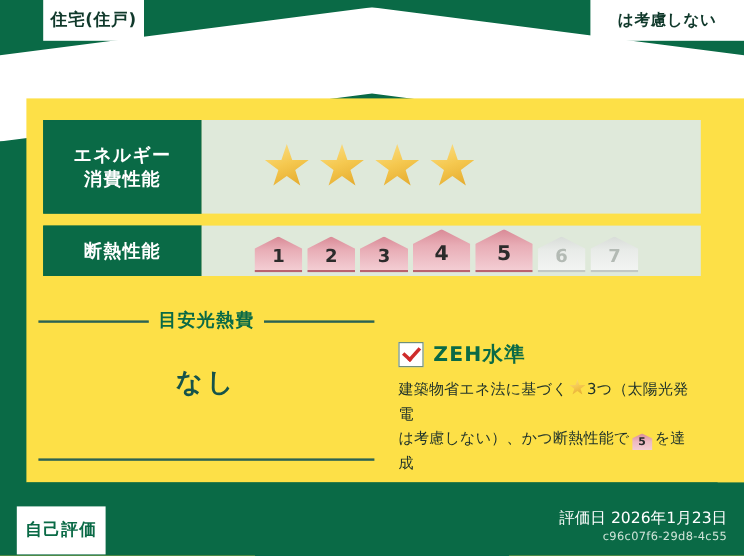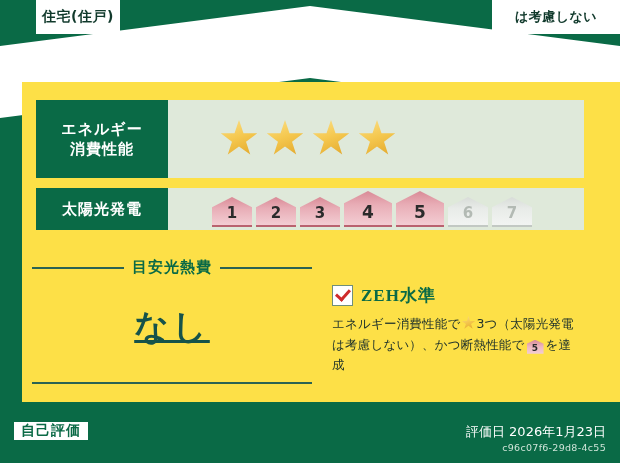--- a/index.html
+++ b/index.html
@@ -104,57 +104,57 @@
   #lower-right{flex:1;position:relative;padding:32px 16px 0 10px;box-sizing:border-box;}
 
   #cost-head{
     position:absolute;left:10px;top:6px;width:280px;
     display:flex;align-items:center;gap:8px;
   }
   #cost-head .rule{flex:1;height:2px;background:#2b6353;}
   #cost-head .txt{color:#0a6a46;font-weight:bold;font-size:15px;letter-spacing:1px;white-space:nowrap;}
   #cost-value{
     position:absolute;left:0;top:52px;width:300px;text-align:center;
-    color:#16534a;font-weight:bold;font-size:34px;letter-spacing:3px;text-decoration:underline;
+    color:#16534a;font-weight:bold;font-size:22px;letter-spacing:3px;
   }
   #cost-bottom-rule{position:absolute;left:10px;top:130px;width:280px;height:2px;background:#2b6353;}
 
   
   #zeh-head{display:flex;align-items:center;gap:8px;}
   .checkbox{
     width:19px;height:19px;border:1.5px solid #6f8f7a;background:#fff;
     position:relative;flex:0 0 auto;
   }
   .checkbox::after{
     content:"";position:absolute;left:3px;top:3px;width:11px;height:6px;
     border-left:3px solid #cf2b2b;border-bottom:3px solid #cf2b2b;
     transform:rotate(-48deg);
   }
-  #zeh-title{color:#0a6a46;font-weight:bold;font-size:17px;letter-spacing:1px;font-family:Liberation Serif, serif;}
+  #zeh-title{color:#0a6a46;font-weight:bold;font-size:17px;letter-spacing:1px;}
   #zeh-desc{
     margin-top:7px;color:#20332b;font-size:12.5px;line-height:1.65;
     letter-spacing:.2px;
   }
   .inline-star{
     display:inline-block;width:14px;height:14px;vertical-align:-2px;margin:0 1px;
     background:linear-gradient(160deg,#fbe08a 0%,#f5c84f 45%,#e0a326 100%);
     clip-path:polygon(50% 0%,61.8% 35%,98% 35%,68.5% 57%,79.5% 91%,50% 70%,20.5% 91%,31.5% 57%,2% 35%,38.2% 35%);
   }
   .inline-badge{
     display:inline-block;width:17px;height:14px;vertical-align:-2px;margin:0 2px;
     background:linear-gradient(180deg,#d98a96 0%,#eeb9c1 50%,#f3cdd3 100%);
     clip-path:polygon(50% 0%,100% 30%,100% 100%,0 100%,0 30%);
     color:#2b2b2b;font-size:9px;font-weight:bold;text-align:center;line-height:16px;
   }
 
   
   #footer{position:absolute;left:0;top:406px;width:620px;height:57px;color:#fff;}
   #self-eval{
     position:absolute;left:14px;top:16px;background:#ffffff;color:#0a6a46;
-    font-weight:bold;font-size:14px;padding:0 7px;letter-spacing:1px;
+    font-weight:bold;font-size:14px;padding:11px 7px;letter-spacing:1px;
   }
   #address{
     position:absolute;left:92px;top:22px;font-size:11px;color:#ffffff;letter-spacing:.2px;
   }
   #eval-date{
     position:absolute;right:14px;top:17px;font-size:13px;font-weight:normal;color:#ffffff;
   }
   #doc-code{
     position:absolute;right:14px;top:36px;font-size:9.5px;color:#cfe4d8;letter-spacing:.3px;
   }
@@ -180,21 +180,21 @@
         <div class="perf-value" id="stars-container">
             <span class="star"></span>
             <span class="star"></span>
             <span class="star"></span>
             <span class="star"></span>
           </div>
       </div>
 
       <div class="perf-row">
         <div class="perf-label short">
-          <span>太陽光発電</span>
+          <span>断熱性能</span>
         </div>
         <div class="perf-value short">
           <div class="badges" id="badges-container">
               <div class="badge">1</div>
               <div class="badge">2</div>
               <div class="badge">3</div>
               <div class="badge big">4</div>
               <div class="badge big">5</div>
               <div class="badge off">6</div>
               <div class="badge off">7</div>
@@ -215,21 +215,21 @@
         <div id="cost-value">なし</div>
         <div id="cost-bottom-rule"></div>
       </div>
 
       <div id="lower-right">
         <div id="zeh-head">
           <span class="checkbox"></span>
           <span id="zeh-title">ZEH水準</span>
         </div>
         <div id="zeh-desc">
-          <span>エネルギー消費性能で</span><span class="inline-star"></span><span>3つ（太陽光発電</span><br>
+          <span>建築物省エネ法に基づく</span><span class="inline-star"></span><span>3つ（太陽光発電</span><br>
           <span>は考慮しない）、かつ断熱性能で</span><span class="inline-badge">5</span><span>を達成</span>
         </div>
       </div>
 
     </div>
   </div>
 
   <div id="footer-rule"></div>
 
   <div class="corner-tag" id="tag-left">住宅(住戸)</div>

